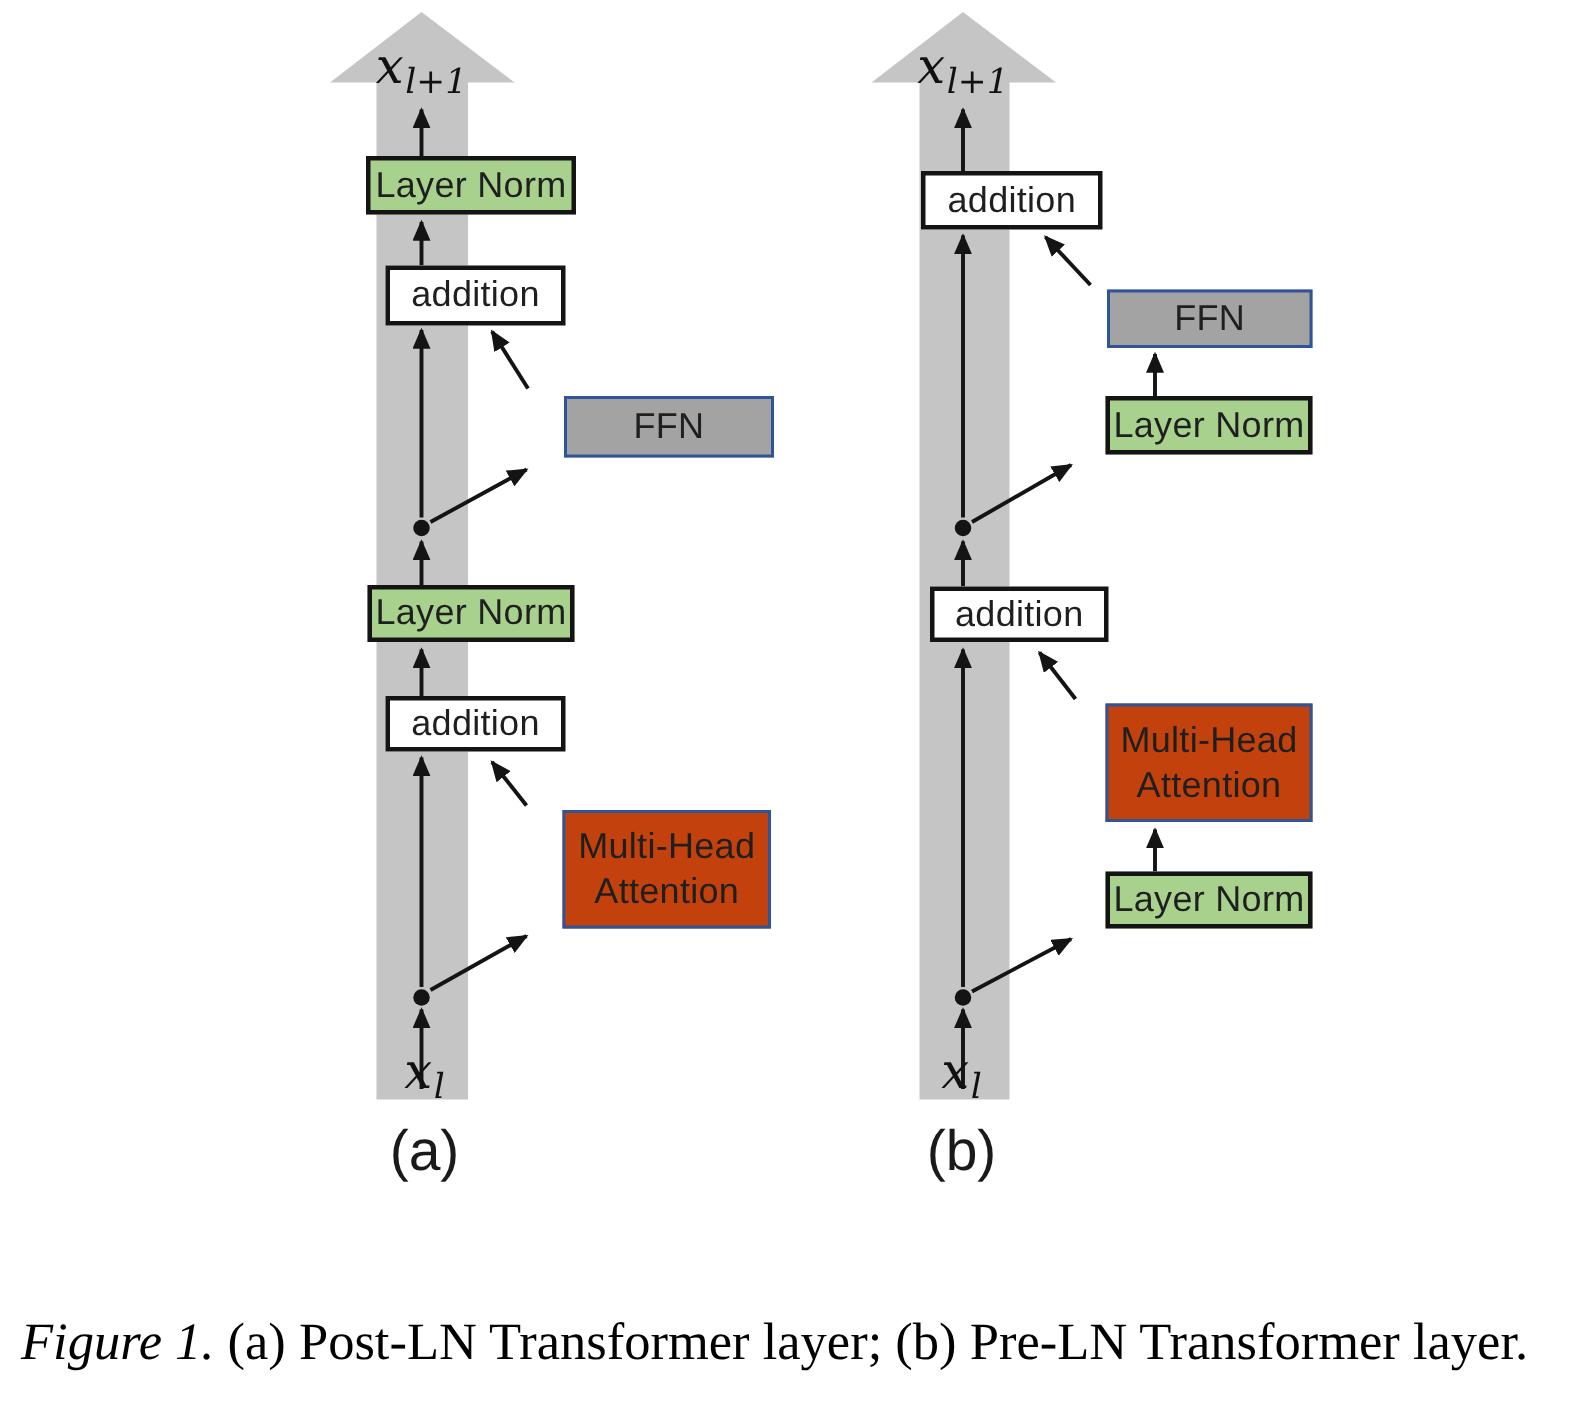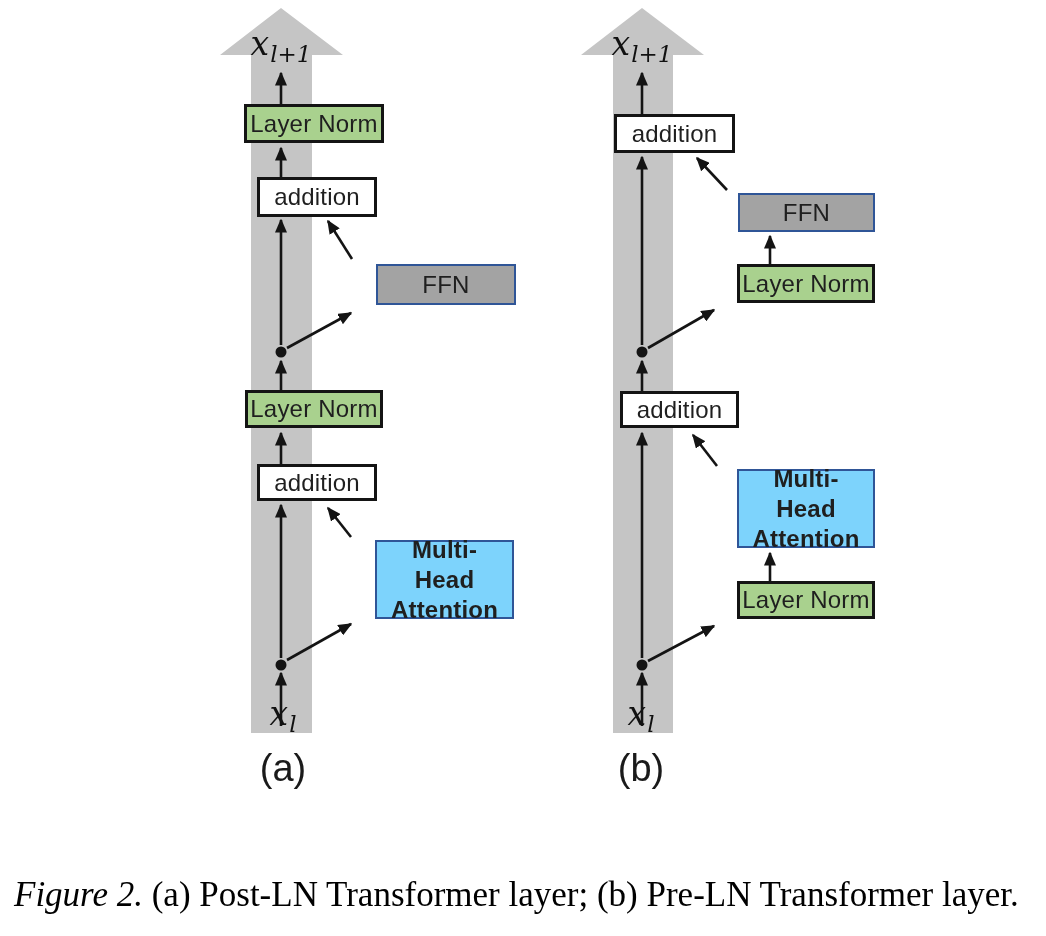--- a/index.html
+++ b/index.html
@@ -22,21 +22,21 @@
     text-align: center;
     font-size: 24px;
     line-height: 1.25;
     color: #1f1f1f;
     letter-spacing: 0.2px;
     margin-left: 36px;
   }
   .box.green  { background: #A9D18E; border: 3px solid #141414; }
   .box.white  { background: #ffffff; border: 3px solid #141414; }
   .box.blue   { background: #a3a3a3; border: 2.5px solid #2F5597; }
-  .box.yellow { background: #7dd3fc; border: 2.5px solid #2F5597; font-weight: bold; }
+  .box.yellow { background: #c2410c; border: 2.5px solid #2F5597; }
 
   .math-label {
     position: absolute;
     text-align: center;
     font-family: "DejaVu Serif", serif;
     font-style: italic;
     font-size: 33px;
     color: #111111;
     white-space: nowrap;
   }
@@ -167,15 +167,15 @@
     </div>
 
   <div class="box green" style="left:701px; top:581px; width:138px; height:38px;">
       <span>Layer Norm</span>
     </div>
 
   <span class="math-label" style="left:611px; top:694px; width:60px;"><span>x</span><sub>l</sub></span>
 
   <span class="sub-tag" style="left:591px; top:747px; width:100px;">(b)</span>
 
-  <p class="caption"><span class="fig-label">Figure 2.</span> <span>(a) Post-LN Transformer layer; (b) Pre-LN Transformer layer.</span></p>
+  <p class="caption"><span class="fig-label">Figure 1.</span> <span>(a) Post-LN Transformer layer; (b) Pre-LN Transformer layer.</span></p>
 
 </div>
 
 </body></html>

